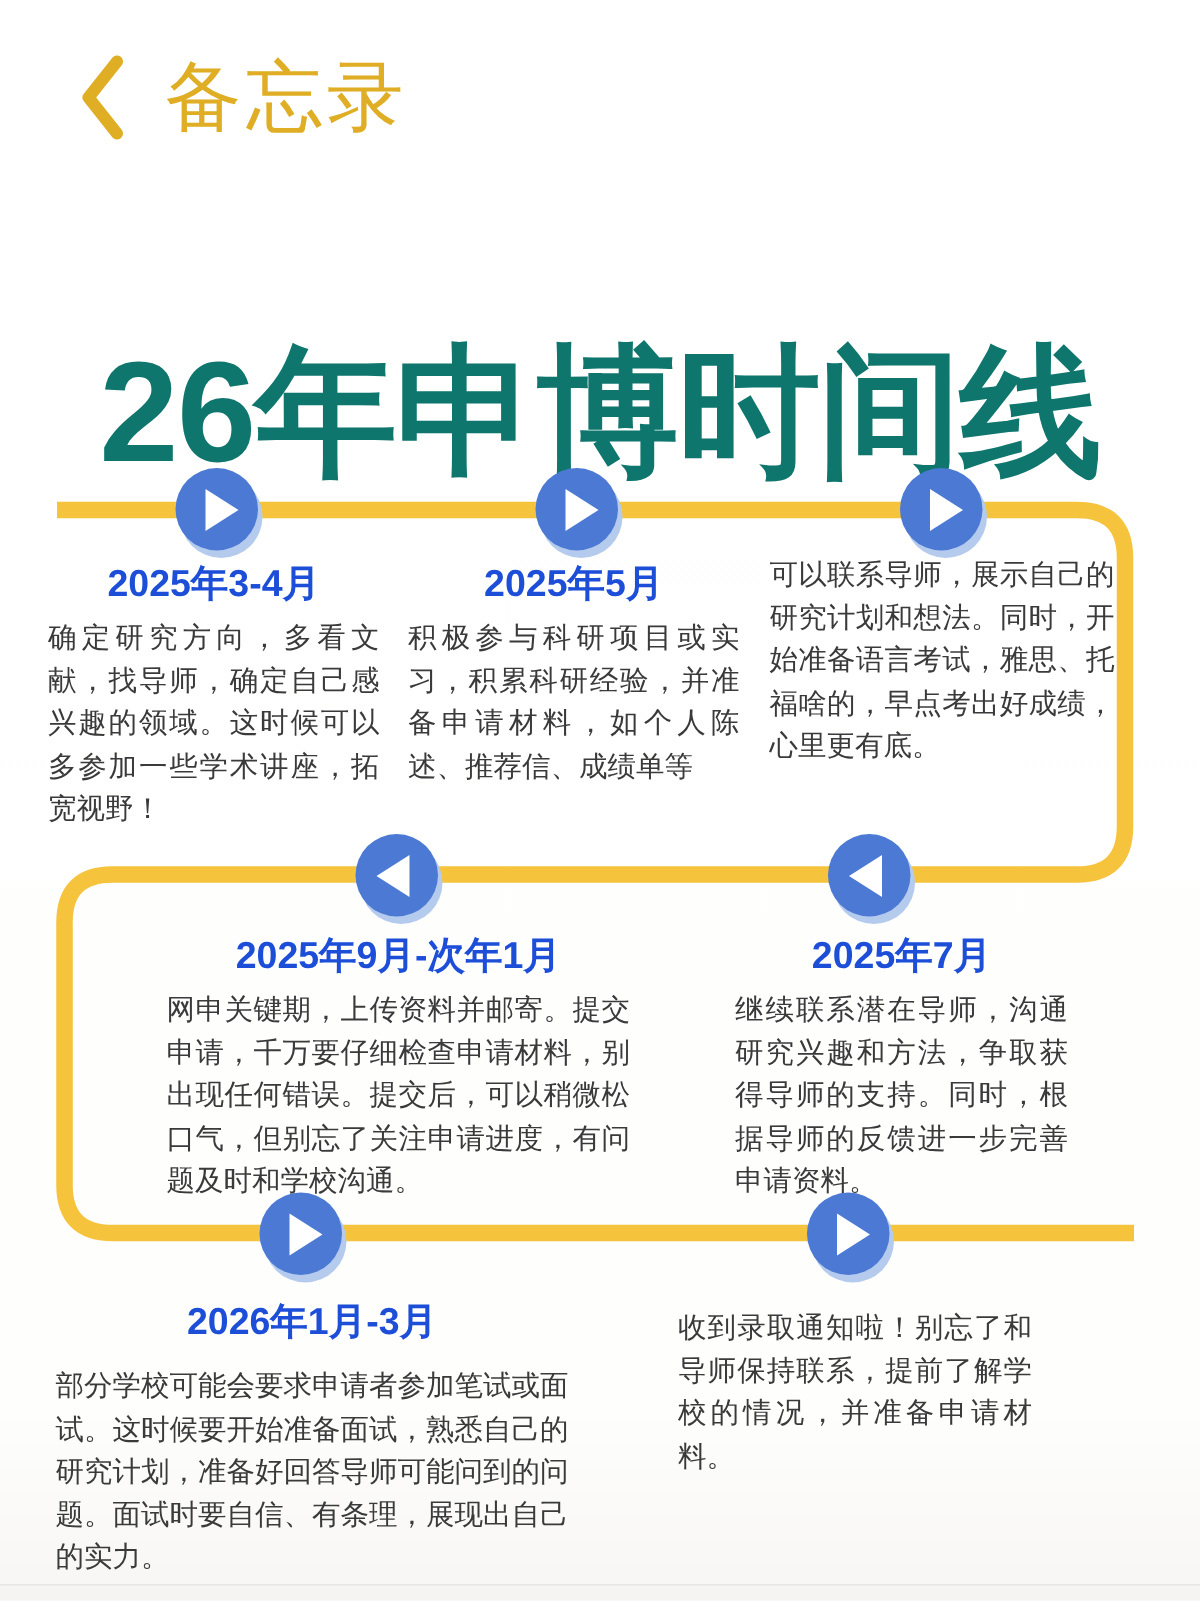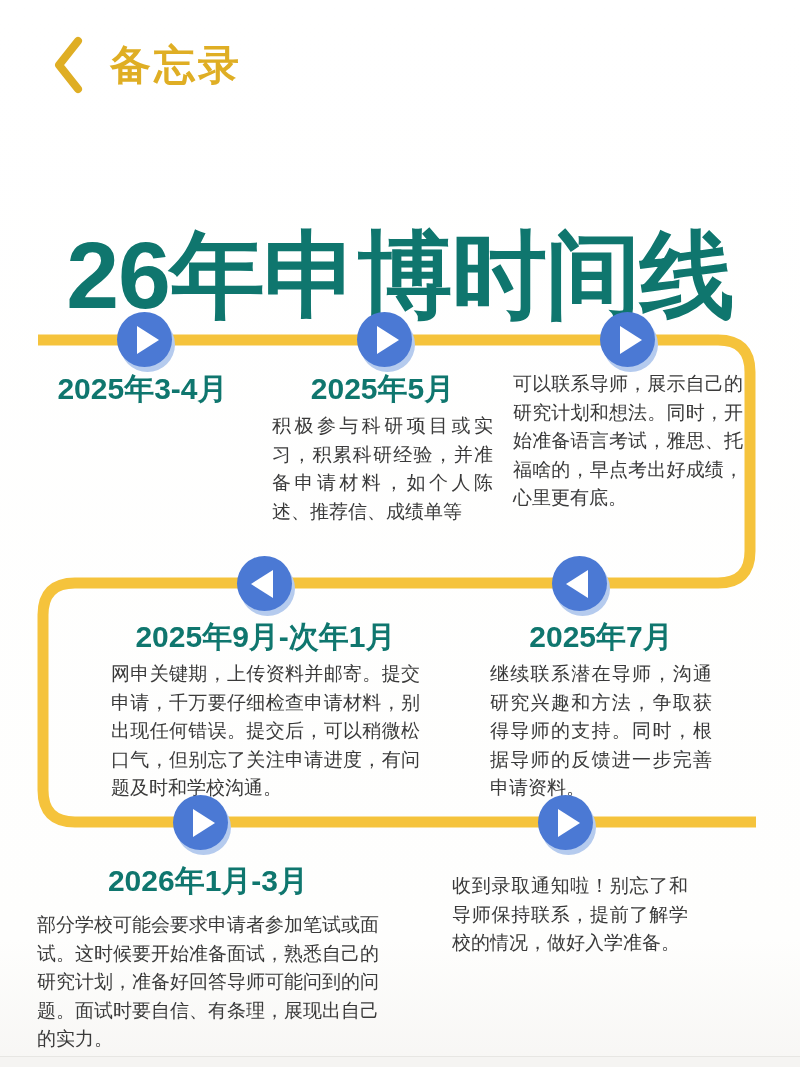--- a/index.html
+++ b/index.html
@@ -6,21 +6,21 @@
   body{
     width:800px;height:1067px;position:relative;overflow:hidden;
     background:linear-gradient(180deg,#ffffff 0%,#fefefd 88%,#f7f6f4 100%);
     font-family:"Liberation Sans","DejaVu Sans",sans-serif;
     -webkit-font-smoothing:antialiased;
   }
 
   
   .memo-header{position:absolute;left:52px;top:36px;display:flex;align-items:center;gap:26px;}
   .back-chevron{width:32px;height:58px;display:block;}
-  .memo-title{font-size:41px;font-weight:700;color:#DFAE24;letter-spacing:3px;line-height:58px;}
+  .memo-title{font-size:51px;font-weight:400;color:#DFAE24;letter-spacing:3px;line-height:58px;}
 
   
   .page-title{
     position:absolute;left:0;top:156px;width:800px;text-align:center;
     font-size:95px;font-weight:900;color:#0f766e;letter-spacing:-1px;line-height:110px;
     white-space:nowrap;
   }
 
   
   .timeline-svg{position:absolute;left:0;top:0;width:800px;height:1067px;pointer-events:none;}
@@ -30,22 +30,22 @@
     position:absolute;width:55px;height:55px;border-radius:50%;
     background:#4B79D4;box-shadow:3px 5px 0 #B5CBEE;
     display:flex;align-items:center;justify-content:center;z-index:3;
   }
   .tri-right{width:0;height:0;border-top:14px solid transparent;border-bottom:14px solid transparent;border-left:22px solid #ffffff;margin-left:6px;}
   .tri-left{width:0;height:0;border-top:14px solid transparent;border-bottom:14px solid transparent;border-right:22px solid #ffffff;margin-right:6px;}
 
   
   .entry{position:absolute;z-index:2;}
   .entry h2{
-    margin:0 0 4px 0;font-size:30px;line-height:38px;font-weight:700;
-    color:#0f766e;text-align:center;white-space:nowrap;
+    margin:0 0 4px 0;font-size:25px;line-height:38px;font-weight:700;
+    color:#1d4ed8;text-align:center;white-space:nowrap;
   }
   .entry p{
     margin:0;font-size:19px;line-height:28.5px;color:#3a3a3a;
     text-align:justify;text-justify:inter-character;text-align-last:left;
   }
   .entry.gap-lg h2{margin-bottom:11px;}
 
   
   .bottom-edge{position:absolute;left:0;top:1056px;width:800px;height:11px;
     background:#f5f4f2;border-top:1px solid #e7e6e3;}
@@ -83,20 +83,21 @@
 </div>
 <div class="node" style="left:173px;top:795px;">
   <span class="tri-right"></span>
 </div>
 <div class="node" style="left:538px;top:795px;">
   <span class="tri-right"></span>
 </div>
 
 <section class="entry" style="left:32px;top:370px;width:221px;">
   <h2>2025年3-4月</h2>
+  <p>确定研究方向，多看文献，找导师，确定自己感兴趣的领域。这时候可以多参加一些学术讲座，拓宽视野！</p>
 </section>
 <section class="entry" style="left:272px;top:370px;width:221px;">
   <h2>2025年5月</h2>
   <p>积极参与科研项目或实习，积累科研经验，并准备申请材料，如个人陈述、推荐信、成绩单等</p>
 </section>
 <section class="entry" style="left:513px;top:370px;width:230px;">
   <p>可以联系导师，展示自己的研究计划和想法。同时，开始准备语言考试，雅思、托福啥的，早点考出好成绩，心里更有底。</p>
 </section>
 
 <section class="entry" style="left:111px;top:618px;width:309px;">
@@ -106,16 +107,16 @@
 <section class="entry" style="left:490px;top:618px;width:222px;">
   <h2>2025年7月</h2>
   <p>继续联系潜在导师，沟通研究兴趣和方法，争取获得导师的支持。同时，根据导师的反馈进一步完善申请资料。</p>
 </section>
 
 <section class="entry gap-lg" style="left:37px;top:862px;width:342px;">
   <h2>2026年1月-3月</h2>
   <p>部分学校可能会要求申请者参加笔试或面试。这时候要开始准备面试，熟悉自己的研究计划，准备好回答导师可能问到的问题。面试时要自信、有条理，展现出自己的实力。</p>
 </section>
 <section class="entry gap-lg" style="left:452px;top:872px;width:236px;">
-  <p>收到录取通知啦！别忘了和导师保持联系，提前了解学校的情况，做好入学准备。</p>
+  <p>收到录取通知啦！别忘了和导师保持联系，提前了解学校的情况，并准备申请材料。</p>
 </section>
 
 <div class="bottom-edge"></div>
 
 </body></html>

